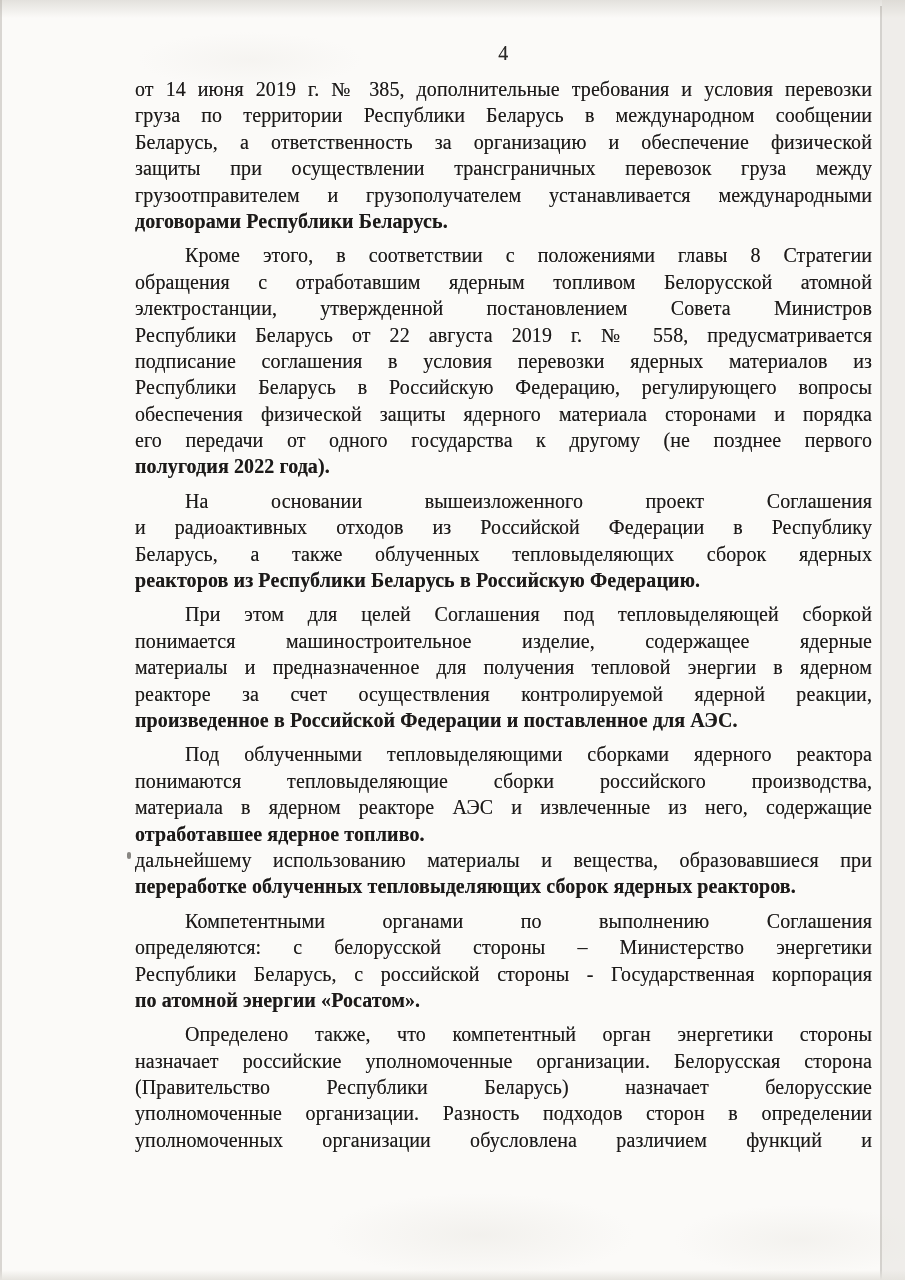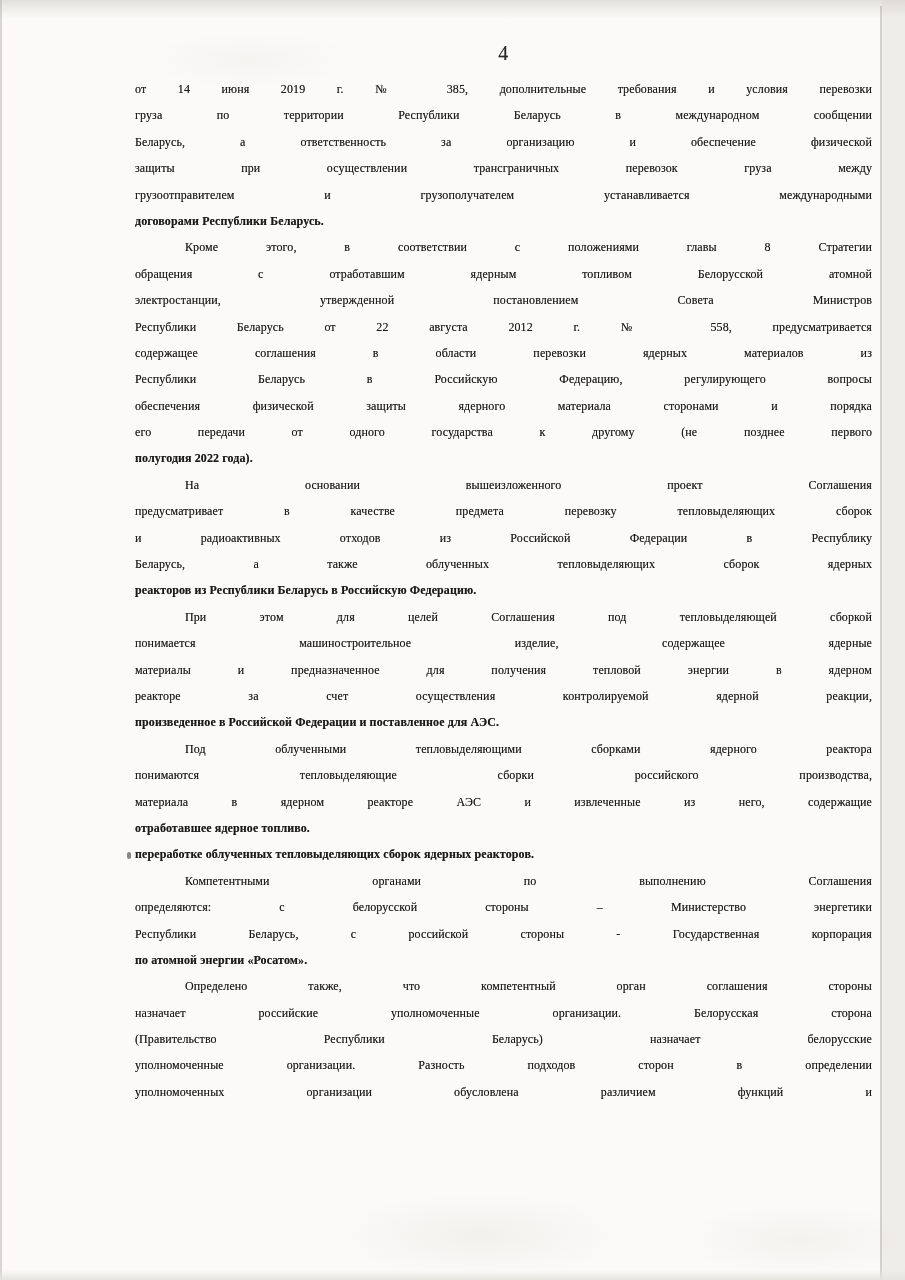--- a/index.html
+++ b/index.html
@@ -66,34 +66,34 @@
     font-size: 20px;
     letter-spacing: 0.5px;
     color: #2a2826;
     text-shadow: 0 0 0.5px rgba(40,38,36,0.5);
   }
   .text-block {
     position: absolute;
     top: 76px;
     left: 135px;
     width: 737px;
-    font-size: 12px;
+    font-size: 20px;
     line-height: 26.4px;
     text-shadow: 0 0 0.6px rgba(28,26,25,0.55);
     letter-spacing: 0.1px;
   }
   .para { margin: 0; }
   .line {
     height: 26.4px;
     text-align: justify;
     overflow: hidden;
   }
   .line.fill { text-align-last: justify; }
   .line.end  { text-align-last: left; font-weight: bold; }
-  .line.indent { padding-left: 50px; }
+  .line.indent { padding-left: 50px; margin-top: 8px; }
 </style>
 </head>
 <body>
 
 <div class="page">
   <div class="scan-mottle"></div>
   <div class="scan-top"></div>
   <div class="scan-left"></div>
   <div class="scan-right-line"></div>
   <div class="scan-right-strip"></div>
@@ -108,57 +108,57 @@
         <div class="line fill">груза по территории Республики Беларусь в международном сообщении</div>
         <div class="line fill">Беларусь, а ответственность за организацию и обеспечение физической</div>
         <div class="line fill">защиты при осуществлении трансграничных перевозок груза между</div>
         <div class="line fill">грузоотправителем и грузополучателем устанавливается международными</div>
         <div class="line end">договорами Республики Беларусь.</div>
       </div>
       <div class="para">
         <div class="line fill indent">Кроме этого, в соответствии с положениями главы 8 Стратегии</div>
         <div class="line fill">обращения с отработавшим ядерным топливом Белорусской атомной</div>
         <div class="line fill">электростанции, утвержденной постановлением Совета Министров</div>
-        <div class="line fill">Республики Беларусь от 22 августа 2012 г. № 558, предусматривается</div>
-        <div class="line fill">содержащее соглашения в области перевозки ядерных материалов из</div>
+        <div class="line fill">Республики Беларусь от 22 августа 2019 г. № 558, предусматривается</div>
+        <div class="line fill">подписание соглашения в условия перевозки ядерных материалов из</div>
         <div class="line fill">Республики Беларусь в Российскую Федерацию, регулирующего вопросы</div>
         <div class="line fill">обеспечения физической защиты ядерного материала сторонами и порядка</div>
         <div class="line fill">его передачи от одного государства к другому (не позднее первого</div>
         <div class="line end">полугодия 2022 года).</div>
       </div>
       <div class="para">
         <div class="line fill indent">На основании вышеизложенного проект Соглашения</div>
-        <div class="line fill">предусматривает в качестве предмета перевозку тепловыделяющих сборок</div>
         <div class="line fill">и радиоактивных отходов из Российской Федерации в Республику</div>
         <div class="line fill">Беларусь, а также облученных тепловыделяющих сборок ядерных</div>
         <div class="line end">реакторов из Республики Беларусь в Российскую Федерацию.</div>
       </div>
       <div class="para">
         <div class="line fill indent">При этом для целей Соглашения под тепловыделяющей сборкой</div>
         <div class="line fill">понимается машиностроительное изделие, содержащее ядерные</div>
         <div class="line fill">материалы и предназначенное для получения тепловой энергии в ядерном</div>
         <div class="line fill">реакторе за счет осуществления контролируемой ядерной реакции,</div>
         <div class="line end">произведенное в Российской Федерации и поставленное для АЭС.</div>
       </div>
       <div class="para">
         <div class="line fill indent">Под облученными тепловыделяющими сборками ядерного реактора</div>
         <div class="line fill">понимаются тепловыделяющие сборки российского производства,</div>
         <div class="line fill">материала в ядерном реакторе АЭС и извлеченные из него, содержащие</div>
         <div class="line end">отработавшее ядерное топливо.</div>
       </div>
       <div class="para">
+        <div class="line fill">дальнейшему использованию материалы и вещества, образовавшиеся при</div>
         <div class="line end">переработке облученных тепловыделяющих сборок ядерных реакторов.</div>
       </div>
       <div class="para">
         <div class="line fill indent">Компетентными органами по выполнению Соглашения</div>
         <div class="line fill">определяются: с белорусской стороны – Министерство энергетики</div>
         <div class="line fill">Республики Беларусь, с российской стороны - Государственная корпорация</div>
         <div class="line end">по атомной энергии «Росатом».</div>
       </div>
       <div class="para">
-        <div class="line fill indent">Определено также, что компетентный орган соглашения стороны</div>
+        <div class="line fill indent">Определено также, что компетентный орган энергетики стороны</div>
         <div class="line fill">назначает российские уполномоченные организации. Белорусская сторона</div>
         <div class="line fill">(Правительство Республики Беларусь) назначает белорусские</div>
         <div class="line fill">уполномоченные организации. Разность подходов сторон в определении</div>
         <div class="line fill">уполномоченных организации обусловлена различием функций и</div>
       </div>
     </div>
 </div>
 
 </body></html>

